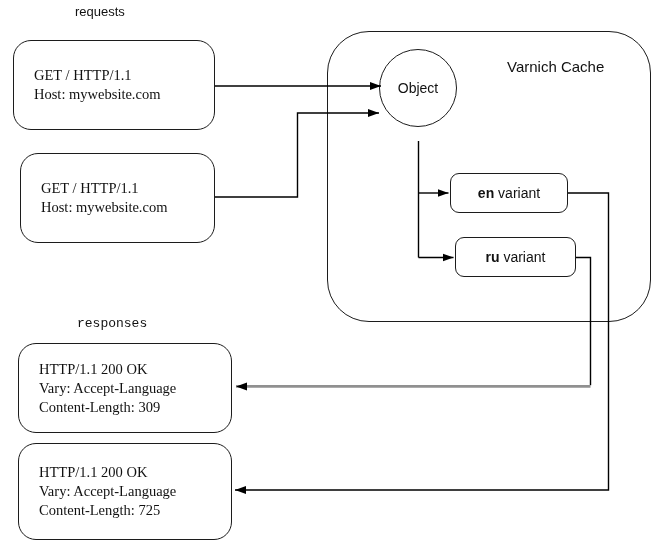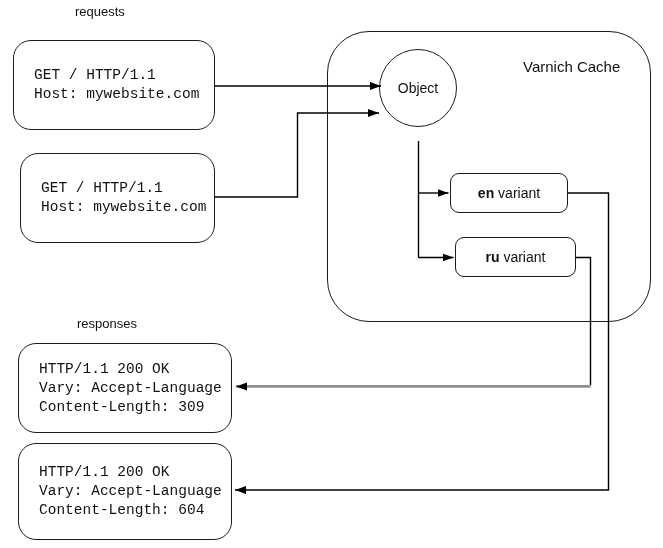--- a/index.html
+++ b/index.html
@@ -6,49 +6,49 @@
   .diagram {
     position:relative; width:663px; height:548px; background:#ffffff;
     font-family:"Liberation Sans", sans-serif; color:#1a1a1a; overflow:hidden;
   }
   .connectors { position:absolute; left:0; top:0; pointer-events:none; z-index:5; }
   .section-label { position:absolute; font-size:13px; color:#111; }
   .msg-box {
     position:absolute; box-sizing:border-box; border:1.5px solid #1c1c1c;
     border-radius:18px; background:#ffffff; display:flex; flex-direction:column;
     justify-content:center; padding-left:20px;
-    font-family:Liberation Mono, monospace;
+    font-family:Liberation Serif, serif;
     font-size:14.5px; line-height:19px; white-space:pre; color:#111;
   }
   .msg-box b { font-weight:bold; }
   .cache-rect {
     position:absolute; left:327px; top:31px; width:324px; height:291px;
     box-sizing:border-box; border:1.5px solid #1c1c1c; border-radius:42px;
     background:#ffffff;
   }
-  .cache-title { position:absolute; left:507px; top:58px; font-size:15px; color:#111;margin-left:16px; }
+  .cache-title { position:absolute; left:507px; top:58px; font-size:15px; color:#111; }
   .object-circle {
     position:absolute; left:379px; top:49px; width:78px; height:78px;
     box-sizing:border-box; border:1.5px solid #1c1c1c; border-radius:50%;
     background:#ffffff; display:flex; align-items:center; justify-content:center;
     font-size:14px; color:#111;
   }
   .variant-box {
     position:absolute; box-sizing:border-box; border:1.5px solid #1c1c1c;
     border-radius:9px; background:#ffffff; display:flex; align-items:center;
     justify-content:center; font-size:14px; white-space:pre; color:#111;
   }
   .variant-en { left:450px; top:173px; width:118px; height:40px; }
   .variant-ru { left:455px; top:237px; width:121px; height:40px; }
   .req-1  { left:13px; top:40px;  width:202px; height:90px; }
   .req-2  { left:20px; top:153px; width:195px; height:90px; }
   .resp-1 { left:18px; top:343px; width:214px; height:90px; }
   .resp-2 { left:18px; top:443px; width:214px; height:97px; }
   .label-requests  { left:75px; top:4px; }
-  .label-responses { left:77px; top:316px; }
+  .label-responses { left:77px; top:316px;font-family:Liberation Mono, monospace; }
 </style>
 </head>
 <body>
 
 <div class="diagram">
 
   <div class="section-label label-requests">requests</div>
   <div class="section-label label-responses">responses</div>
 
   <div class="cache-rect"></div>
@@ -73,21 +73,21 @@
   </div>
 
   <div class="msg-box resp-1">
     <div>HTTP/1.1 200 OK</div>
     <div>Vary: Accept-Language</div>
     <div>Content-Length: 309</div>
   </div>
   <div class="msg-box resp-2">
     <div>HTTP/1.1 200 OK</div>
     <div>Vary: Accept-Language</div>
-    <div>Content-Length: 604</div>
+    <div>Content-Length: 725</div>
   </div>
 
   <svg class="connectors" width="663" height="548" viewBox="0 0 663 548">
     <defs>
       <marker id="arr" markerUnits="userSpaceOnUse" markerWidth="12" markerHeight="10" refX="11" refY="5" orient="auto">
         <path d="M0,1 L11,5 L0,9 Z" fill="#000000"></path>
       </marker>
     </defs>
     <g fill="none" stroke="#000000" stroke-width="1.4">
       <path d="M215 86 H381" marker-end="url(#arr)"></path>

